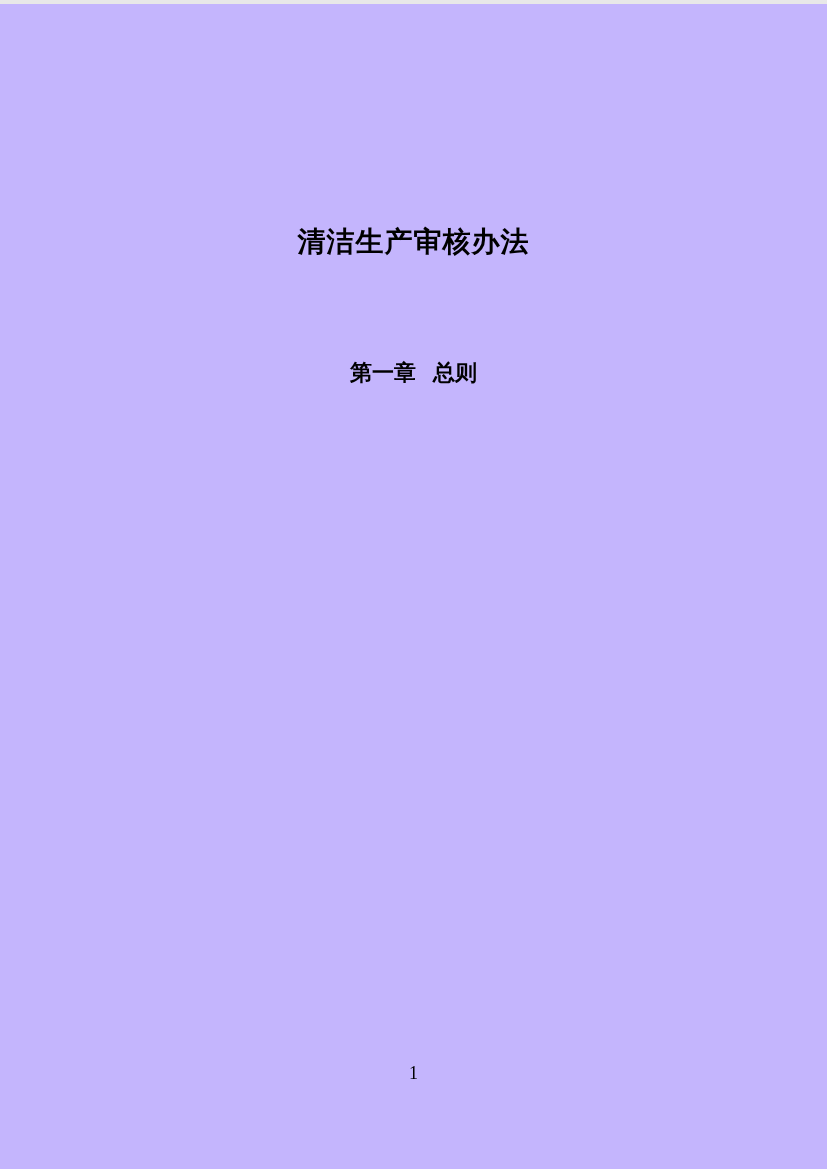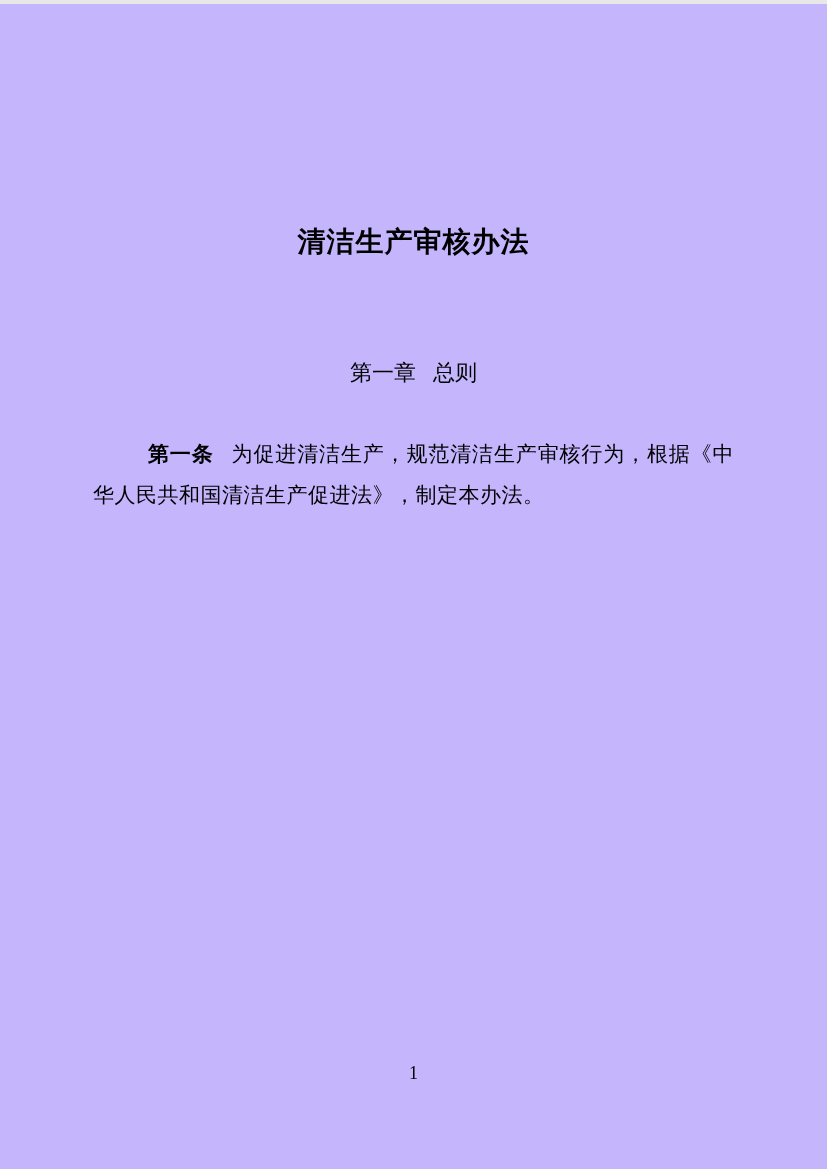--- a/index.html
+++ b/index.html
@@ -33,21 +33,21 @@
   .chapter-heading {
     position: absolute;
     top: 356px;
     left: 0;
     width: 100%;
     margin: 0;
     text-align: center;
     font-family: "Liberation Sans", "DejaVu Sans", sans-serif;
     font-size: 22px;
     line-height: 26px;
-    font-weight: 400;
+    font-weight: 700;
   }
   .chapter-name {
     margin-left: 17px;
   }
   .doc-body {
     position: absolute;
     left: 93px;
     top: 430px;
     width: 641px;
     font-size: 21px;
@@ -81,18 +81,17 @@
 
 <div class="page">
 
   <h1 class="doc-title">清洁生产审核办法</h1>
 
   <h2 class="chapter-heading">
     <span>第一章</span><span class="chapter-name">总则</span>
   </h2>
 
   <div class="doc-body">
-    <p><span class="article-label">第一条</span><span>为促进清洁生产，规范清洁生产审核行为，根据《中华人民共和国清洁生产促进法》，制定本办法。</span></p>
   </div>
 
   <div class="page-number">1</div>
 
 </div>
 
 </body></html>

